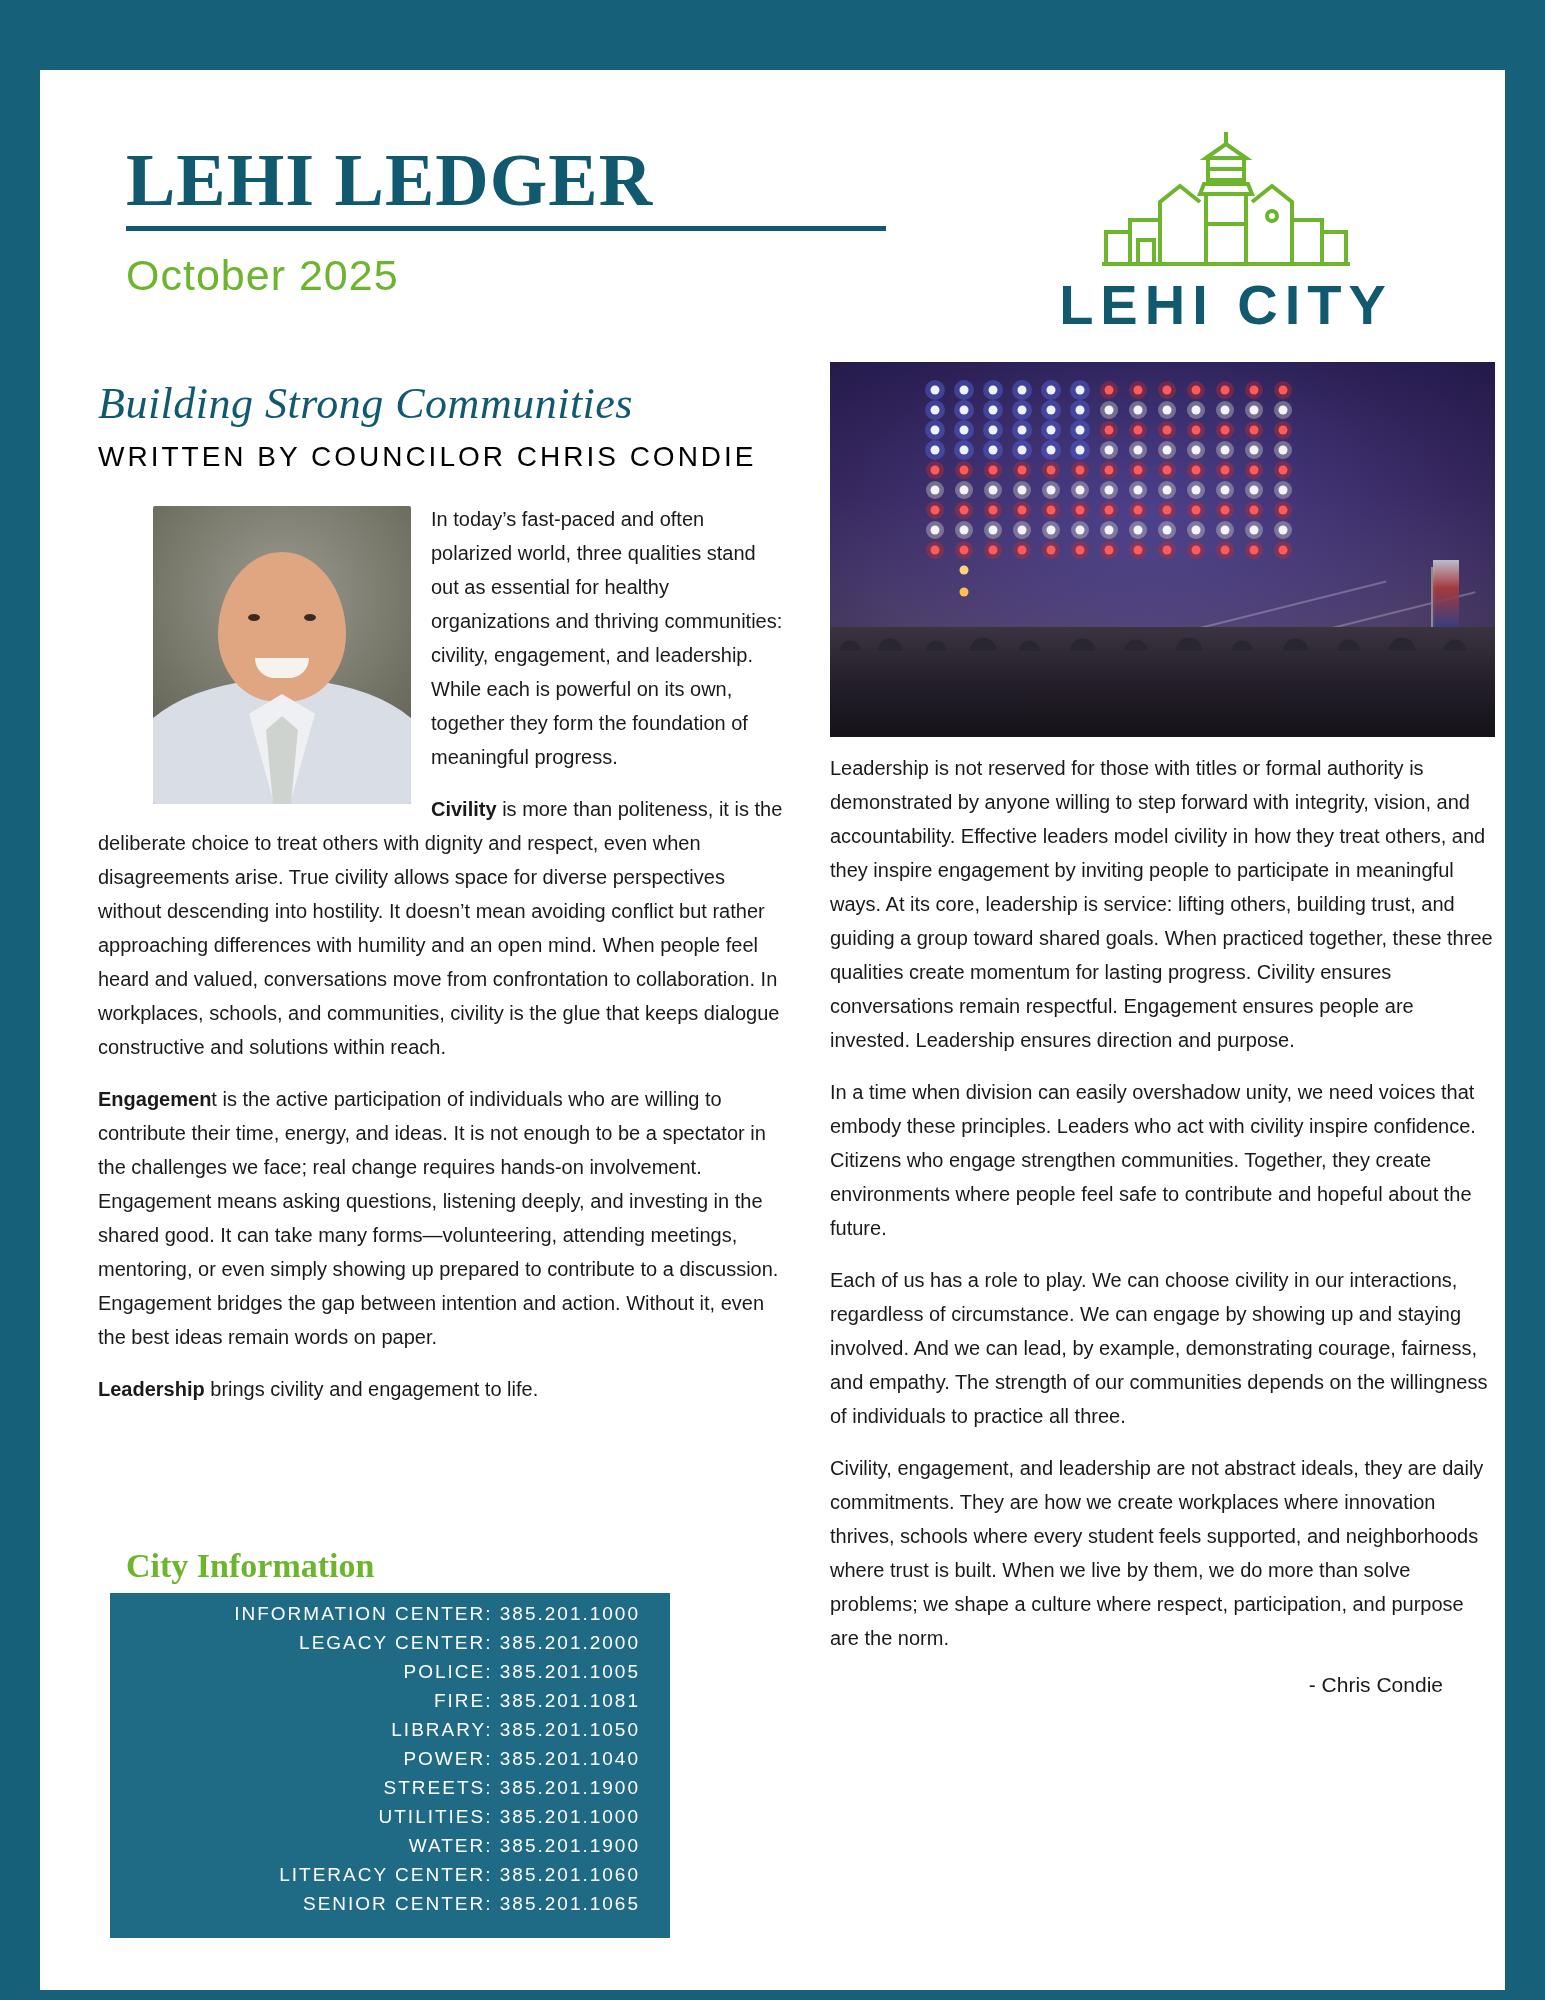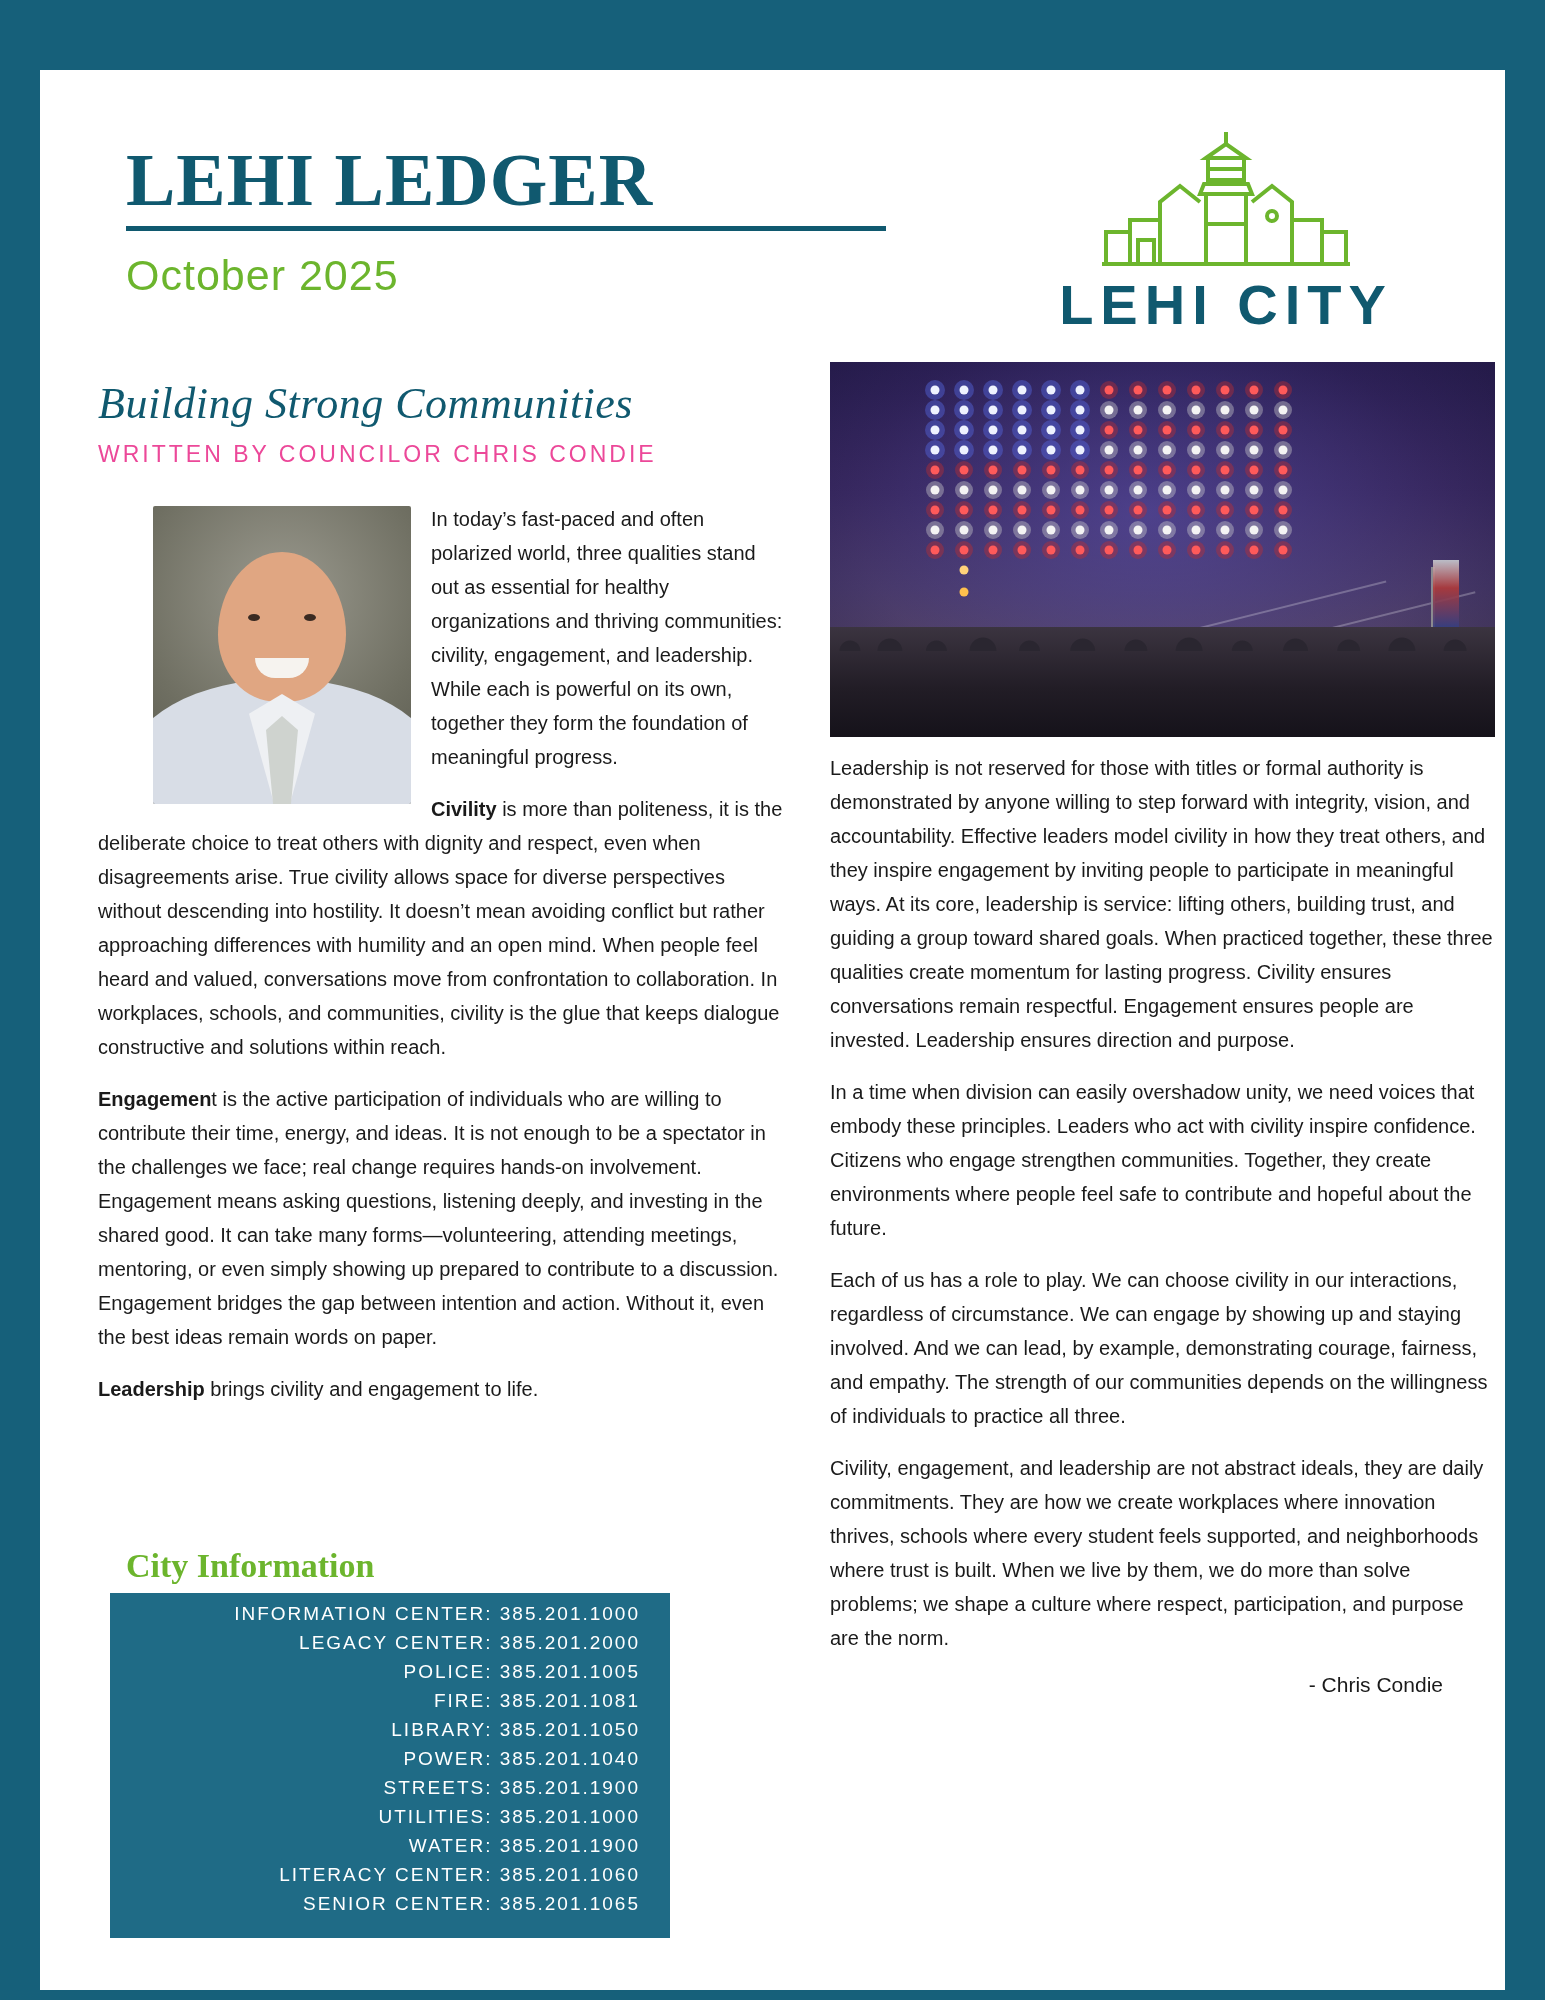--- a/index.html
+++ b/index.html
@@ -95,23 +95,23 @@
     font-family: "Liberation Serif", serif;
     font-style: italic;
     font-weight: normal;
     font-size: 44px;
     color: #10596f;
     margin: 0;
     letter-spacing: 0.5px;
   }
   .byline {
     margin-top: 12px;
-    font-size: 23px;
+    font-size: 28px;
     letter-spacing: 3px;
-    color: #ec4899;
+    color: #000000;
     font-family: "Liberation Sans", sans-serif;
   }
 
   
   .col-left {
     position: absolute;
     left: 8px;
     top: 410px;
     width: 690px;
   }

